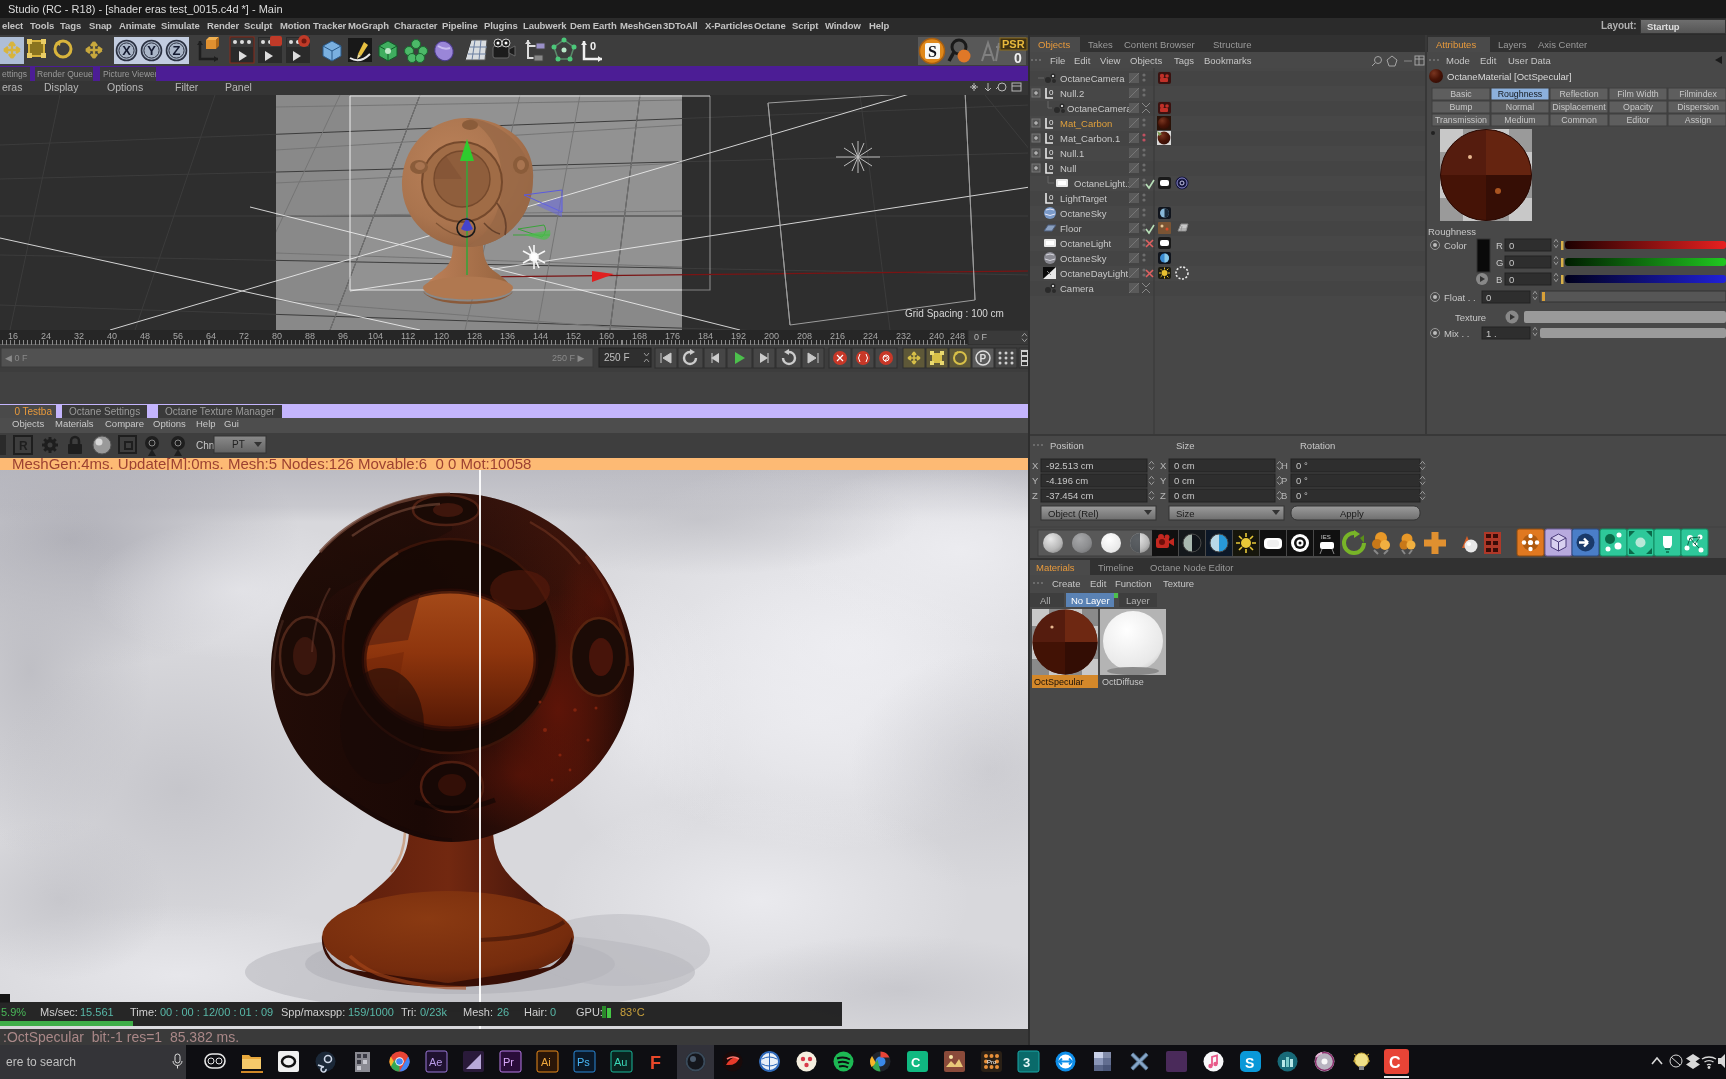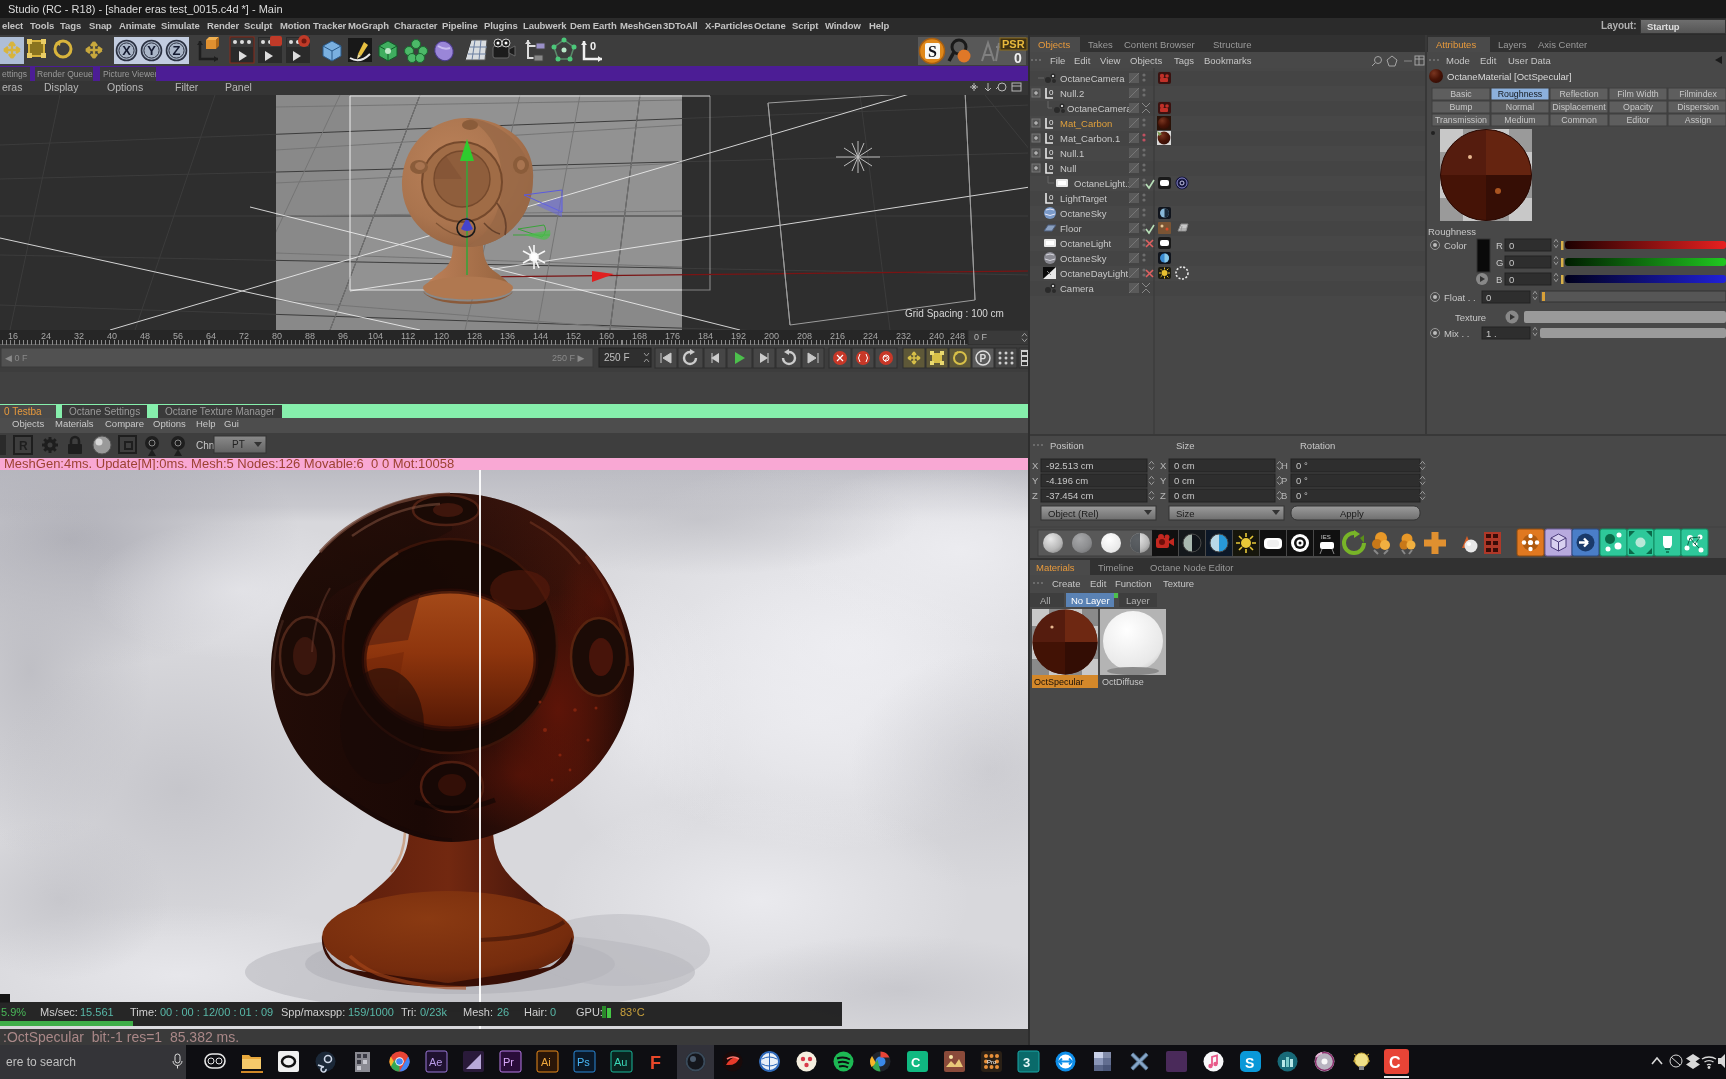--- a/index.html
+++ b/index.html
@@ -13,24 +13,24 @@
 #menubar { left:0; top:18px; width:1726px; height:17px; background:#2b2b2b; color:#c3c3c3; font-size:9.5px; letter-spacing:-0.1px;font-weight:bold; }
 #menubar span { position:absolute; top:2px; }
 #toolbar { left:0; top:35px; width:1726px; height:31px; background:#3d3d3d; }
 
 #lefttabs { left:0; top:66px; width:1114px; height:15px; background:#4c1d95; }
 #viewmenu { left:0; top:81px; width:1030px; height:14px; background:#353535; color:#b8b8b8; font-size:10.5px; }
 #viewport { left:0; top:95px; width:1030px; height:235px; background:#2e2e2e; overflow:hidden; }
 #ruler { left:0; top:330px; width:1030px; height:15px; background:#262626; color:#a8a8a8; font-size:9px;padding-left:12px; }
 #transport { left:0; top:345px; width:1030px; height:27px; background:#3d3d3d; }
 #midgap { left:0; top:372px; width:1030px; height:32px; background:#414141; }
-#octtabs { left:0; top:404px; width:1030px; height:14px; background:#86efac; }
+#octtabs { left:0; top:404px; width:1030px; height:14px; background:#c4b5fd;text-align:right; }
 #octmenu { left:0; top:418px; width:1030px; height:15px; background:#4d4d4d; color:#c9c9c9; font-size:9.5px; }
 #octtools { left:0; top:433px; width:1030px; height:25px; background:#3e3e3e; }
-#octstatus { left:0; top:458px; width:1030px; height:12px; background:#f9a8d4; color:#9c4232; font-size:13px; line-height:12px; padding-left:4px;}
+#octstatus { left:0; top:458px; width:1030px; height:12px; background:#fdba74; color:#9c4232; font-size:15px; line-height:12px; padding-left:12px;}
 #renderview { left:0; top:470px; width:1148px; height:559px; background:#d6d6da; overflow:hidden; }
 #bottomstrip { left:0; top:1029px; width:1030px; height:16px; background:#3a3a3a; color:#a88; font-size:14px; line-height:16px; padding-left:3px; }
 
 #rightcol { left:1030px; top:35px; width:696px; height:1010px; background:#484848; }
 
 #taskbar { left:0; top:1045px; width:1726px; height:34px; background:#101014; }
 .tab { position:absolute; top:1px; height:14px; font-size:10px; line-height:14px; padding:0 7px;
   background:#3a3a3a; color:#9a9a9a; white-space:nowrap; overflow:hidden; }
 .tab.active { background:#4a4a4a; color:#e89a3c; }
 </style>

